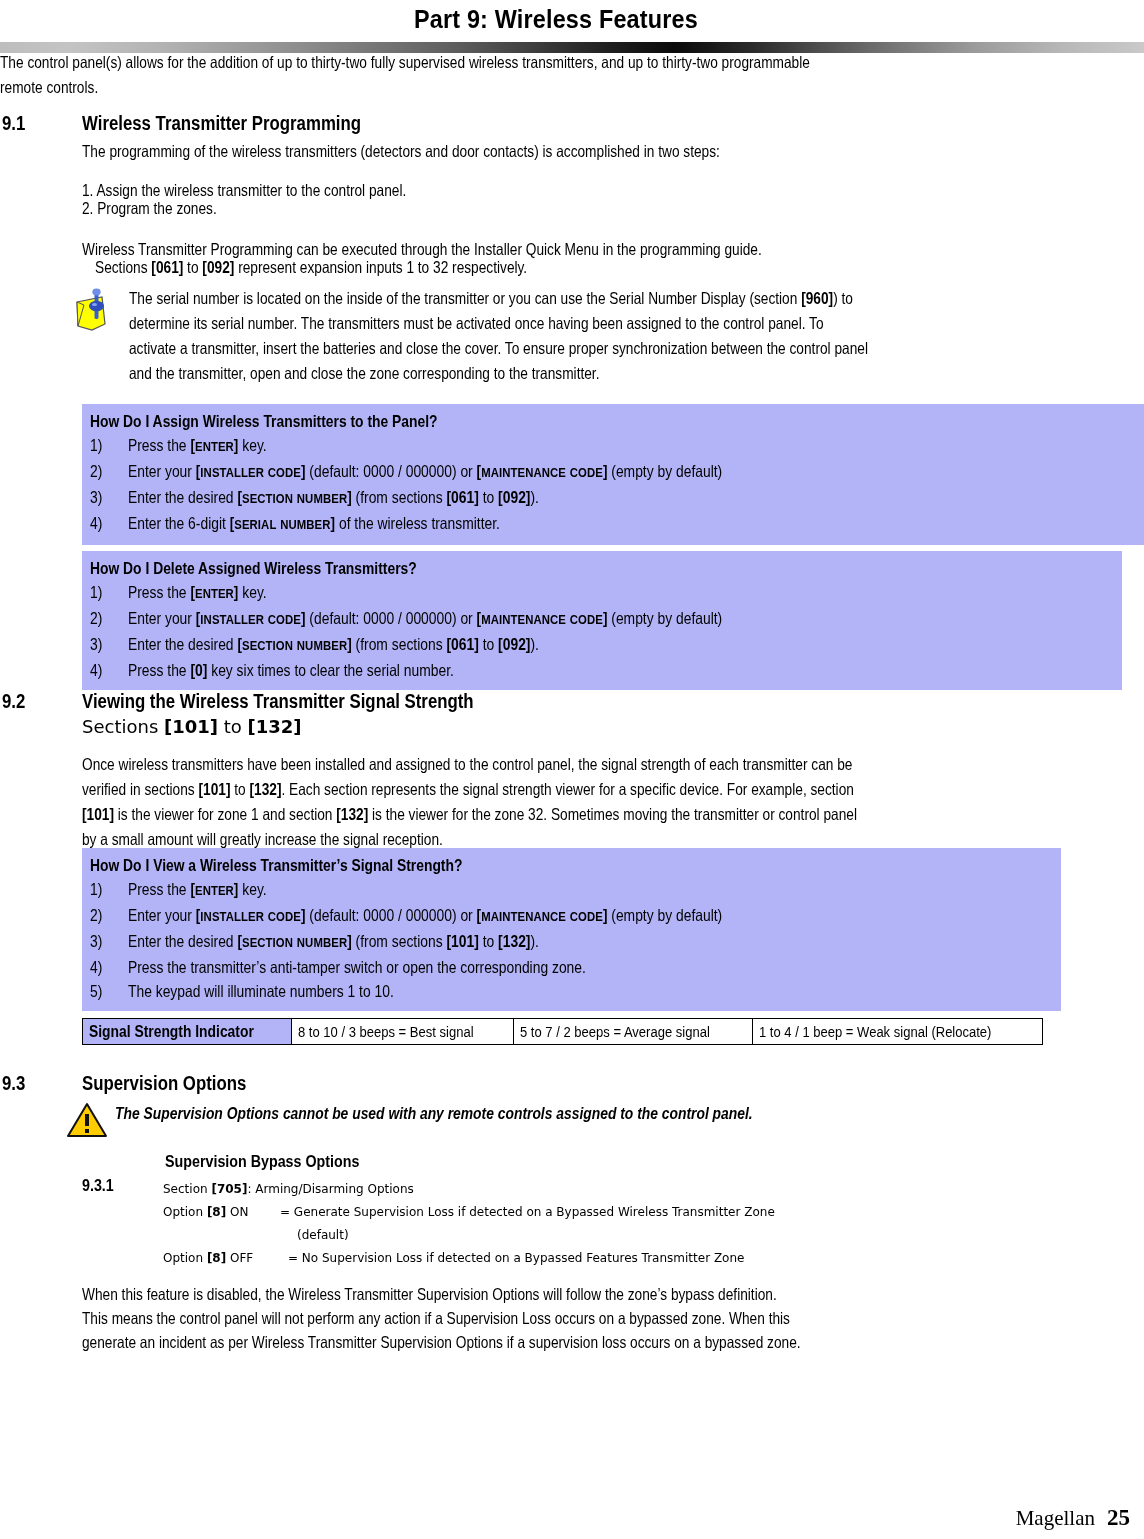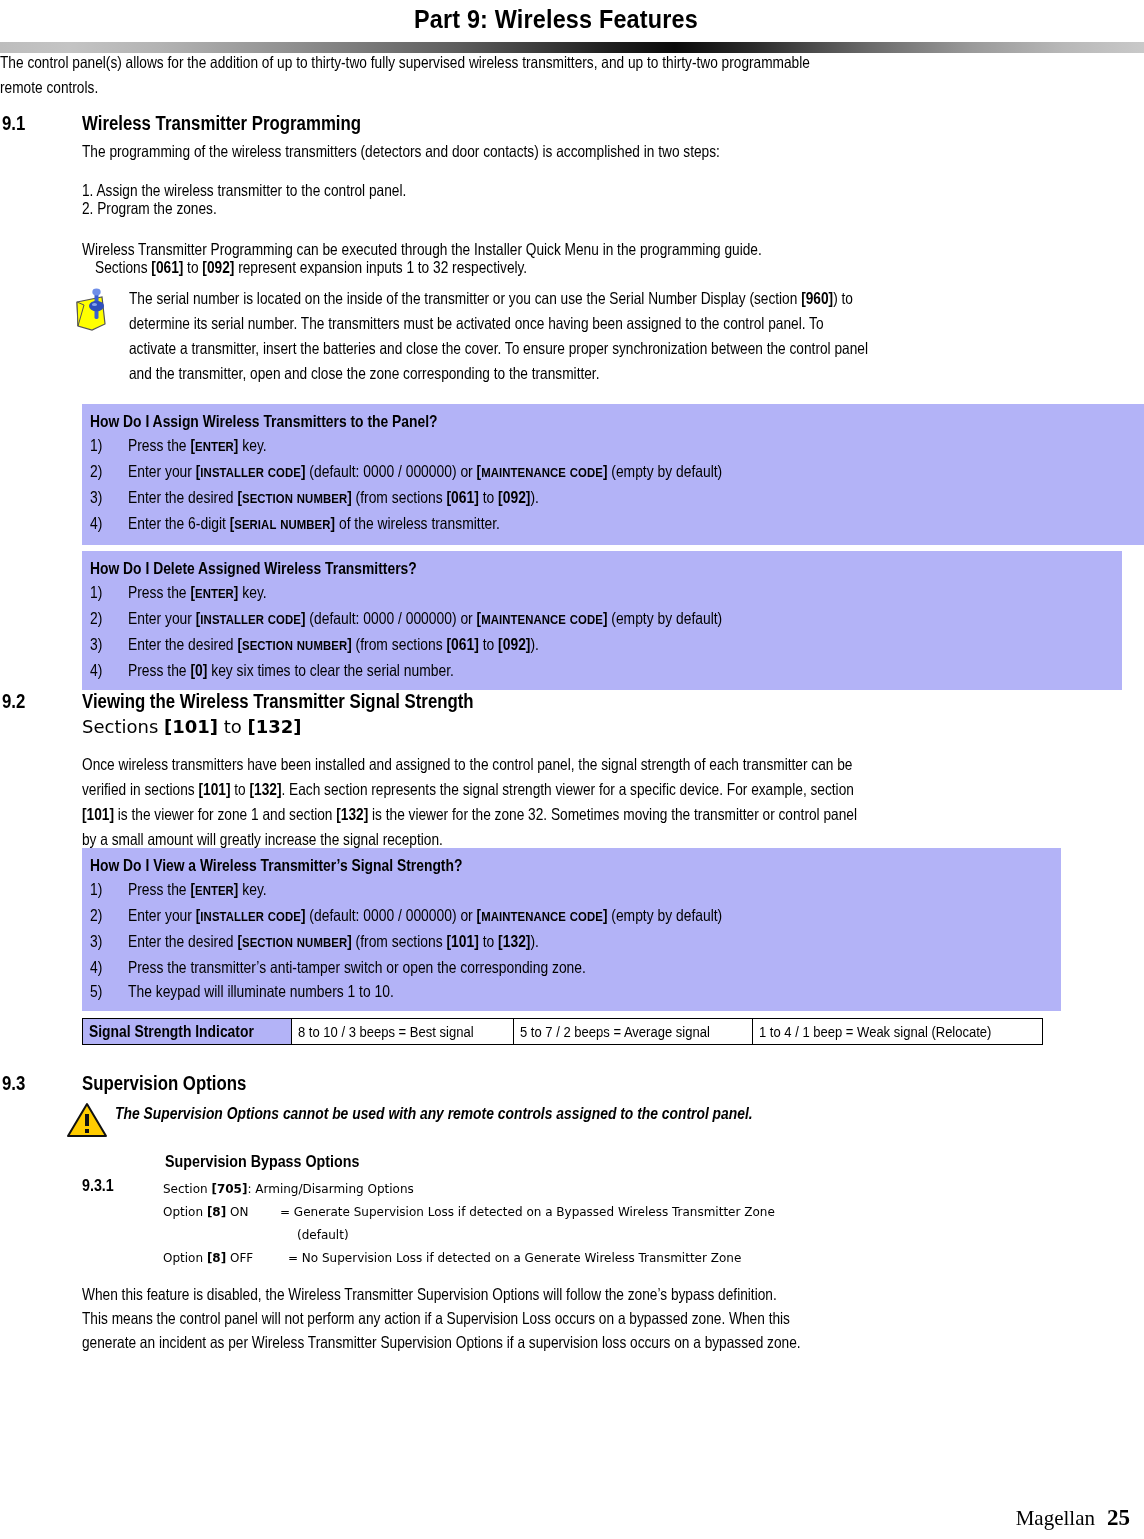--- a/index.html
+++ b/index.html
@@ -288,21 +288,21 @@
     <div>
       <span>Section </span><b>[705]</b><span>: Arming/Disarming Options</span>
     </div>
     <div style="display:flex;">
       <div style="flex:0 0 117px;"><span>Option </span><b>[8]</b><span> ON</span></div>
       <div style="flex:1 1 auto;text-align:justify;"><span>= Generate Supervision Loss if detected on a Bypassed Wireless Transmitter Zone</span></div>
     </div>
     <div style="padding-left:134px;"><span>(default)</span></div>
     <div style="display:flex;">
       <div style="flex:0 0 125px;"><span>Option </span><b>[8]</b><span> OFF</span></div>
-      <div style="flex:1 1 auto;"><span>= No Supervision Loss if detected on a Generate Wireless Transmitter Zone</span></div>
+      <div style="flex:1 1 auto;"><span>= No Supervision Loss if detected on a Bypassed Features Transmitter Zone</span></div>
     </div>
   </div>
 
   <div class="blk body-line" style="left:82px;top:1282px;line-height:24px;">
     <div><span class="narrow">When this feature is disabled, the Wireless Transmitter Supervision Options will follow the zone’s bypass definition.</span></div>
     <div><span class="narrow">This means the control panel will not perform any action if a Supervision Loss occurs on a bypassed zone. When this</span></div>
     <div><span class="narrow">generate an incident as per Wireless Transmitter Supervision Options if a supervision loss occurs on a bypassed zone.</span></div>
   </div>
 
   <div class="footer">

